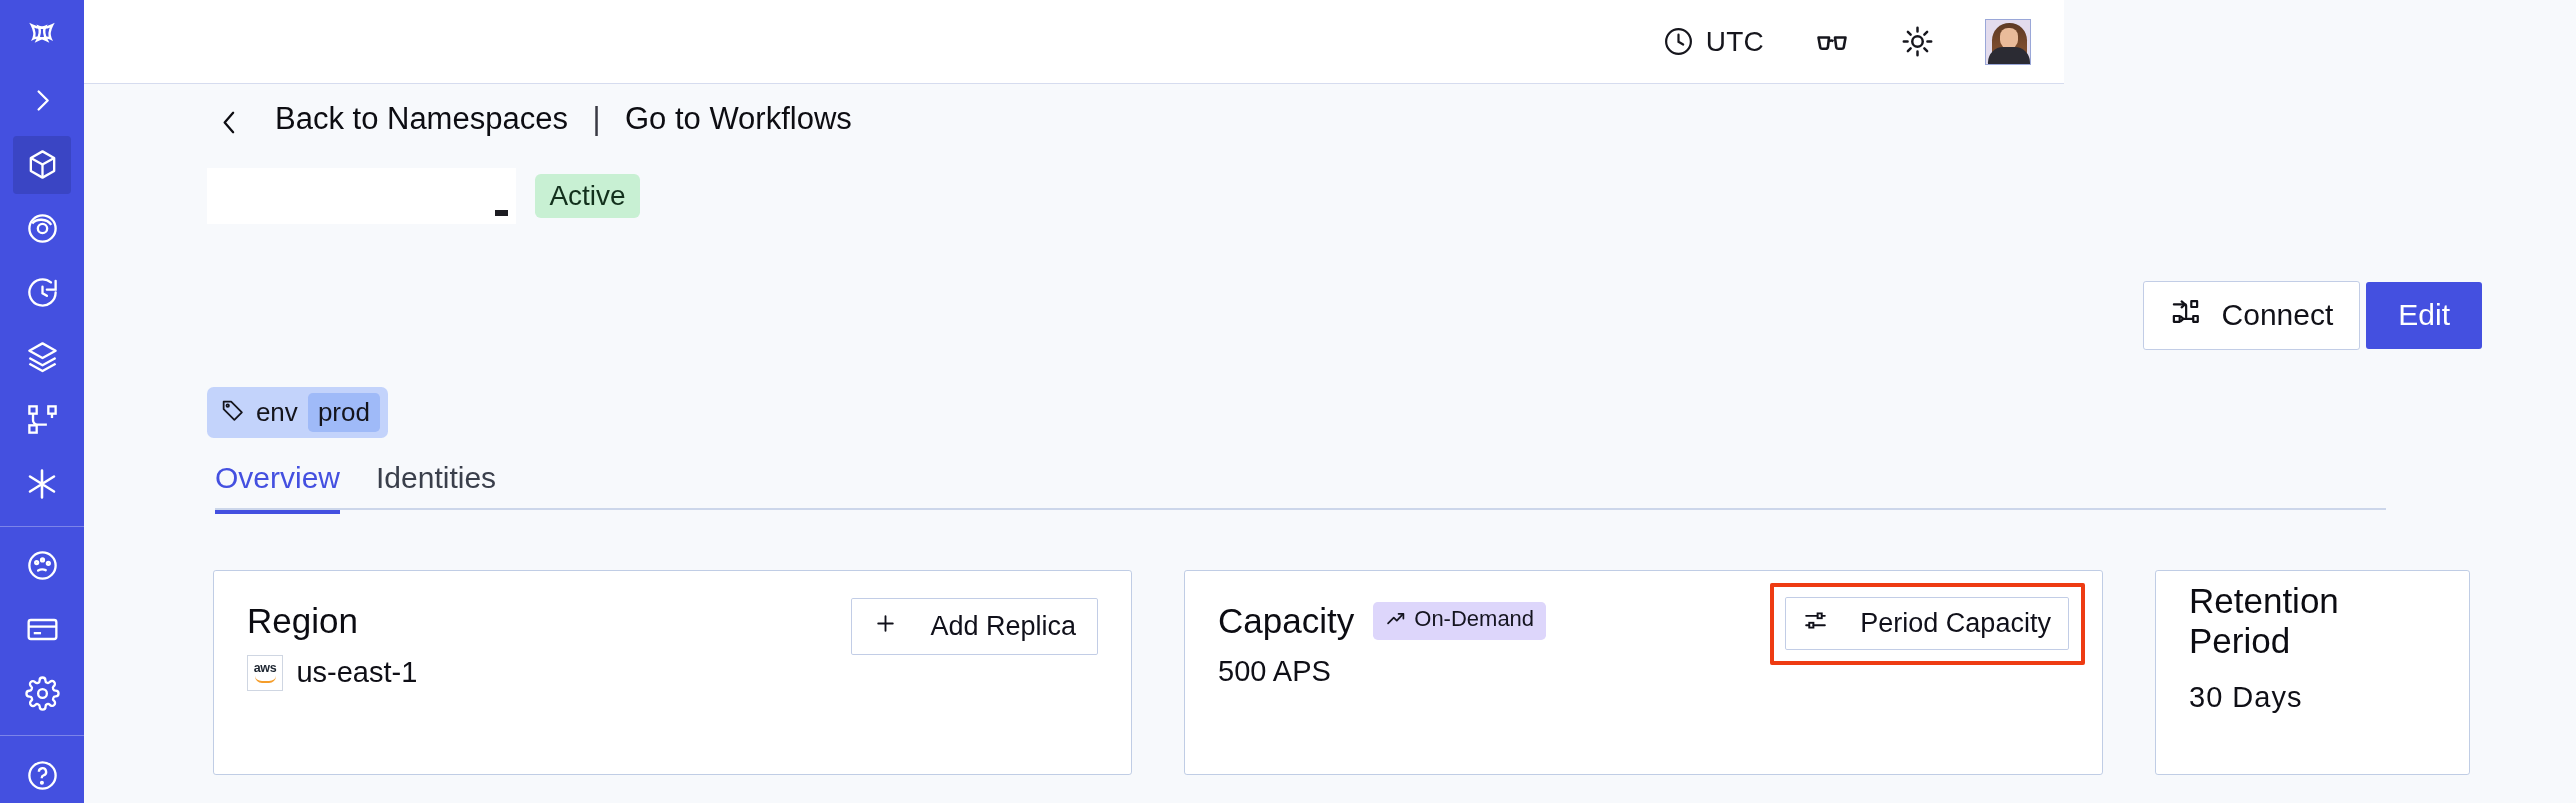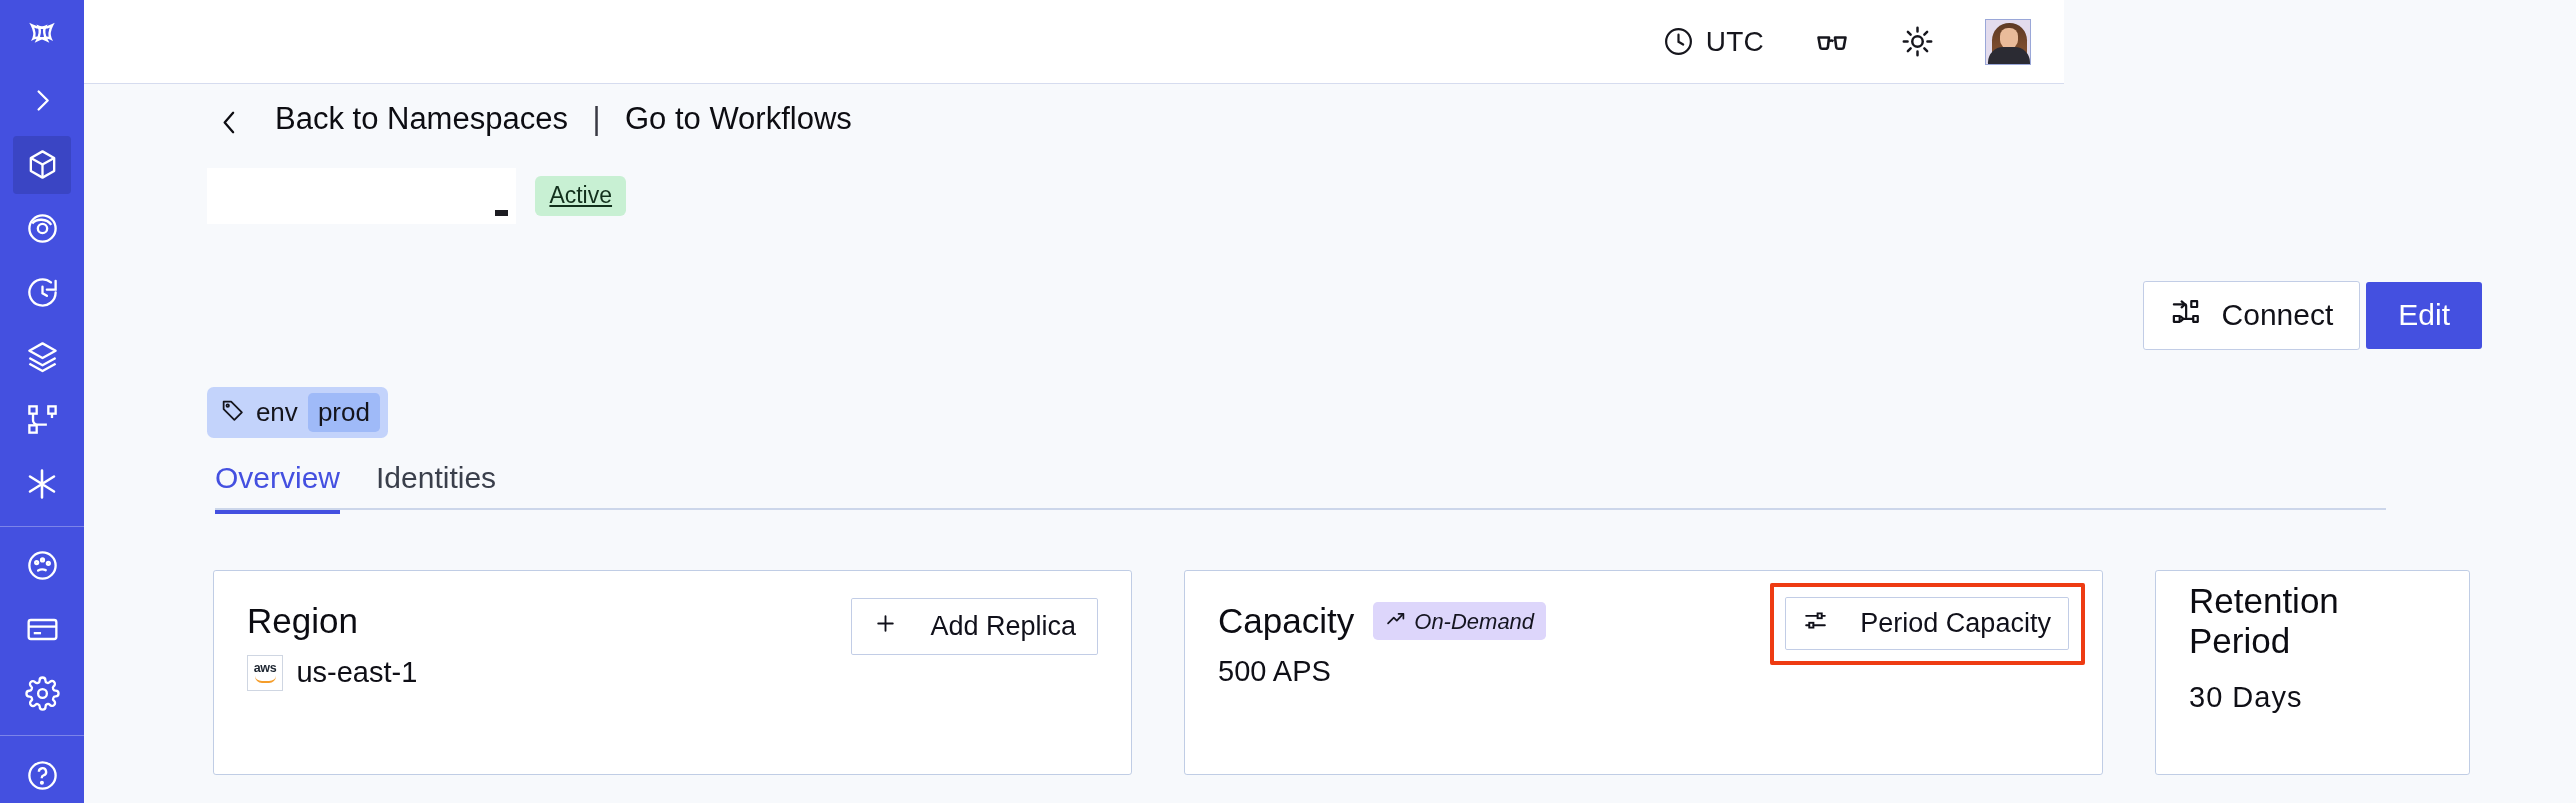--- a/index.html
+++ b/index.html
@@ -102,22 +102,22 @@
     background: #ffffff;
     position: relative;
   }
   #title-dots::after {
     content: ""; position: absolute; left: 0; bottom: 7.7px;
     width: 13.4px; height: 6.7px; background: #1c1c22;
   }
   .badge-active {
     margin-left: 19px;
     background: #c8f0d3; color: #12301c;
-    font-size: 23px; padding: 7.7px 14.4px 8.6px;
-    border-radius: 5.8px; line-height: 1; text-decoration: underline;
+    font-size: 28px; padding: 7.7px 14.4px 8.6px;
+    border-radius: 5.8px; line-height: 1;
   }
 
   #tag-row { position: absolute; left: 207px; top: 363px; margin-top: 24px; }
   .tag-pill {
     display: inline-flex; align-items: center;
     background: #c3d3fb; border-radius: 6.7px;
     padding: 5.8px 8.6px 5.8px 13.4px; gap: 10.5px;
   }
   .tag-pill .tag-key { font-size: 26px; color: #14141b; }
   .tag-pill .tag-val {
@@ -183,24 +183,24 @@
   .card.region   { width: 919px; }
   .card.capacity { width: 919px; }
   .card.retention{ width: 315px; }
 
   .card-head {
     display: flex; align-items: center; gap: 19px;
     height: 44px;
   }
   .card-title { font-size: 35px; color: #0c0c12; font-weight: 400; }
   .pill-ondemand {
-    display: inline-flex; align-items: flex-end; gap: 8.6px;
+    display: inline-flex; align-items: flex-start; gap: 8.6px;
     background: #ddd6fb; color: #151520;
     font-size: 22px; border-radius: 4.8px;
-    padding: 5.8px 11.5px 6.7px; line-height: 1; font-style: italic;
+    padding: 5.8px 11.5px 6.7px; line-height: 1;
   }
   .card-sub { margin-top: 17.3px; font-size: 25px; color: #20202a; }
   .card-val {
     margin-top: 11.5px; font-size: 29px; color: #0f0f16;
     display: flex; align-items: center; gap: 13.4px;
   }
   .card.retention .card-val { margin-top: 38px; letter-spacing: 1px; }
 
   .aws-badge {
     width: 36px; height: 36px;

